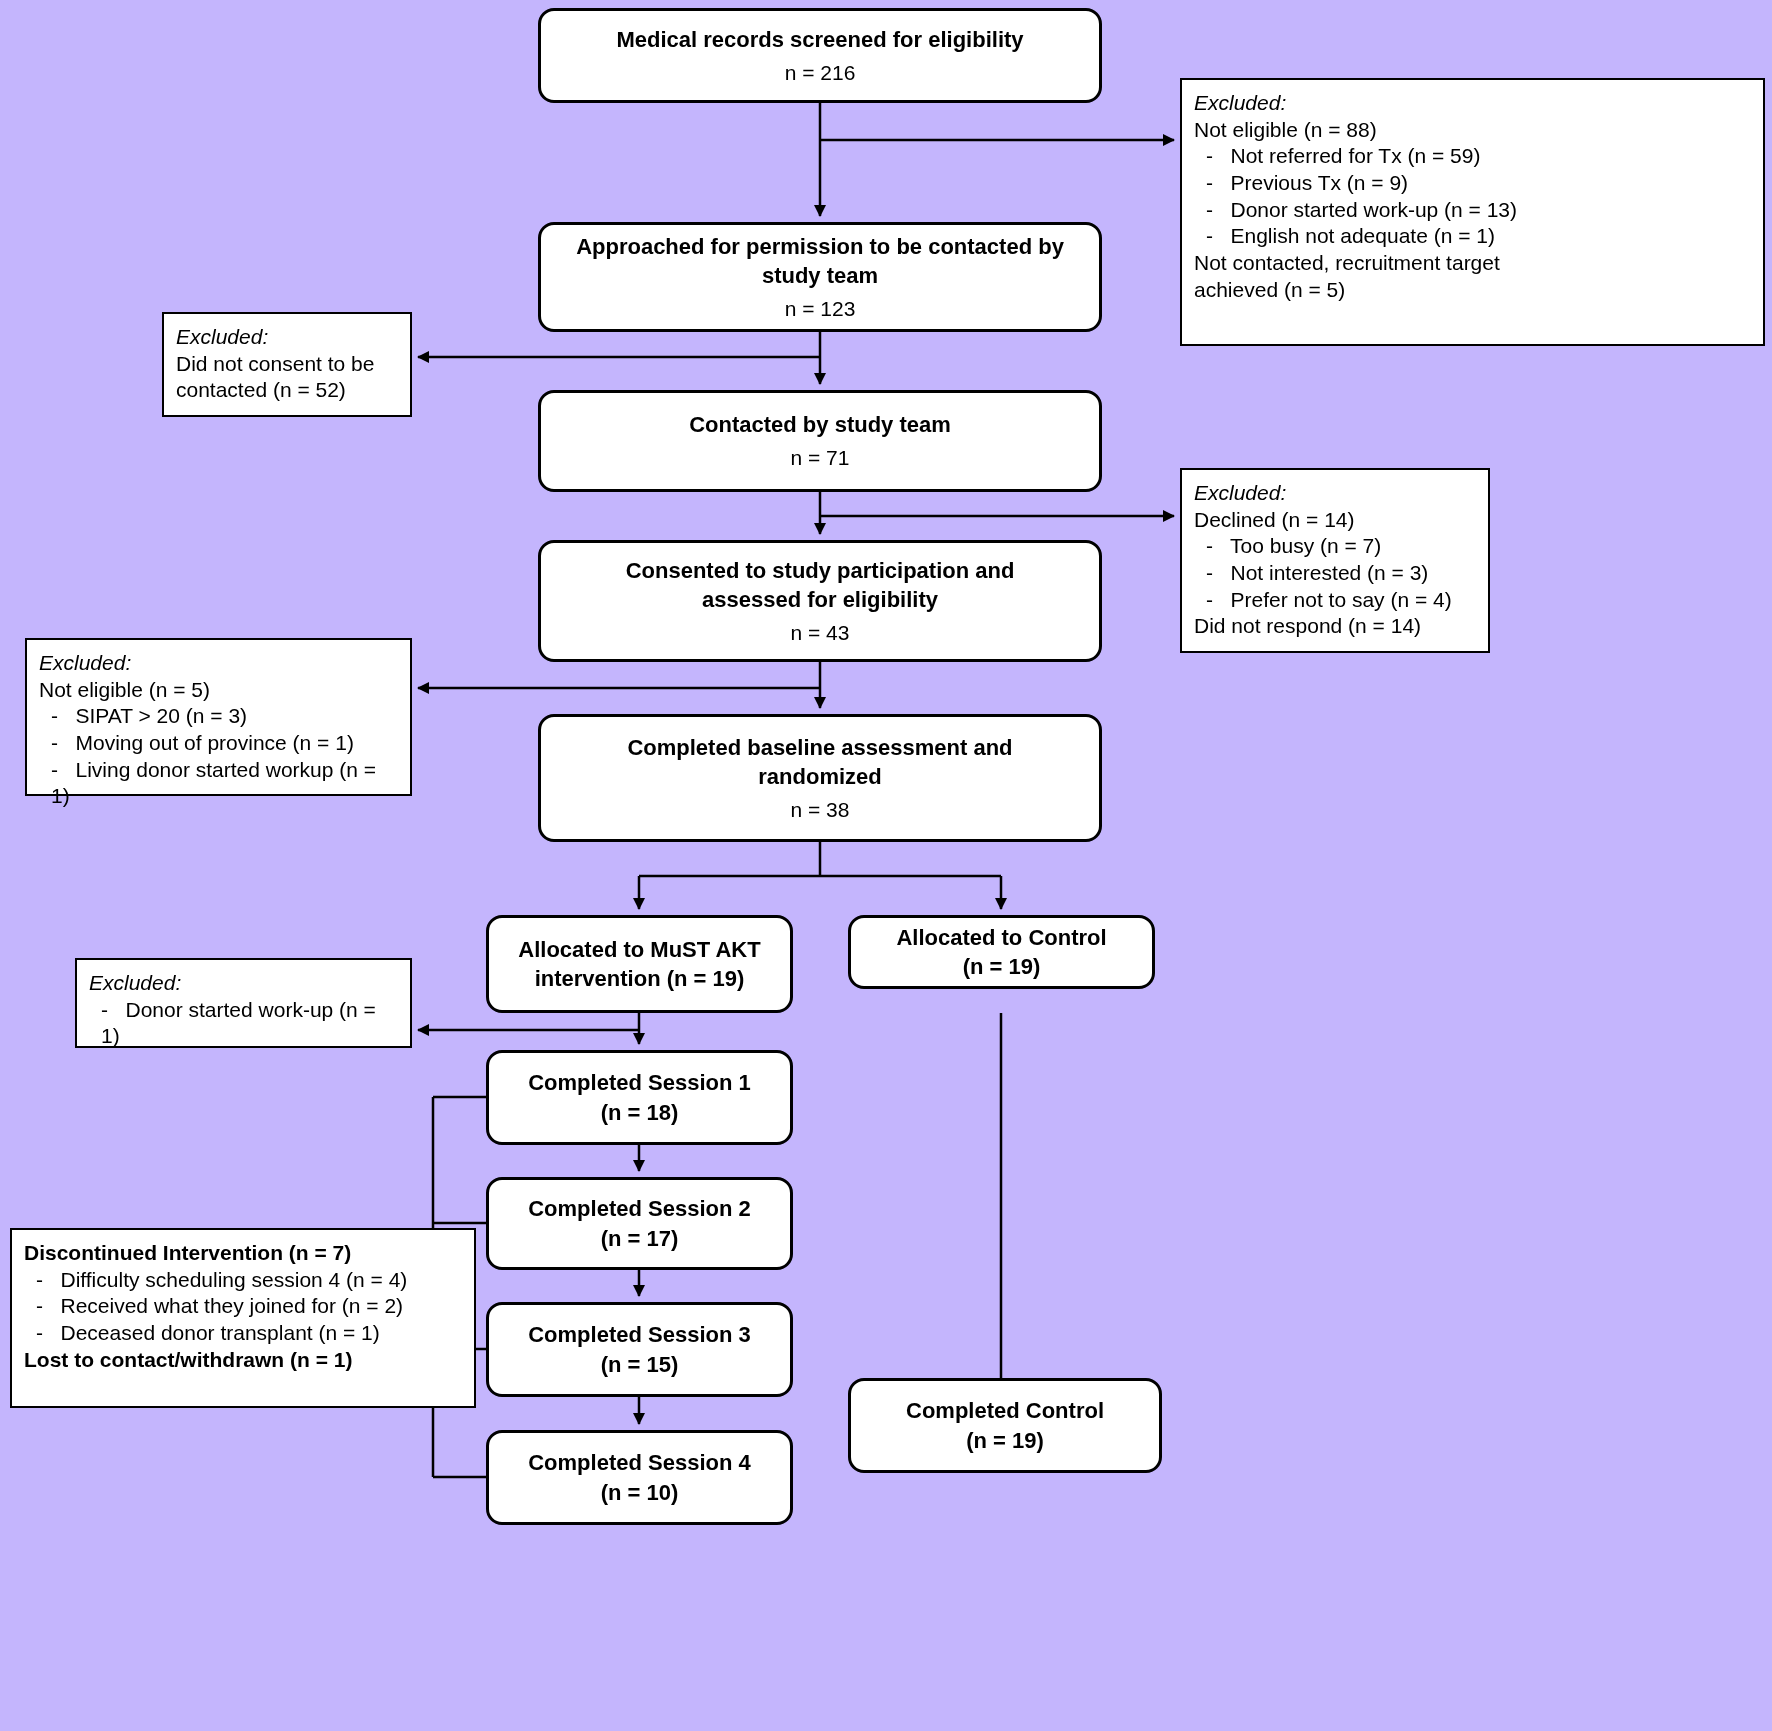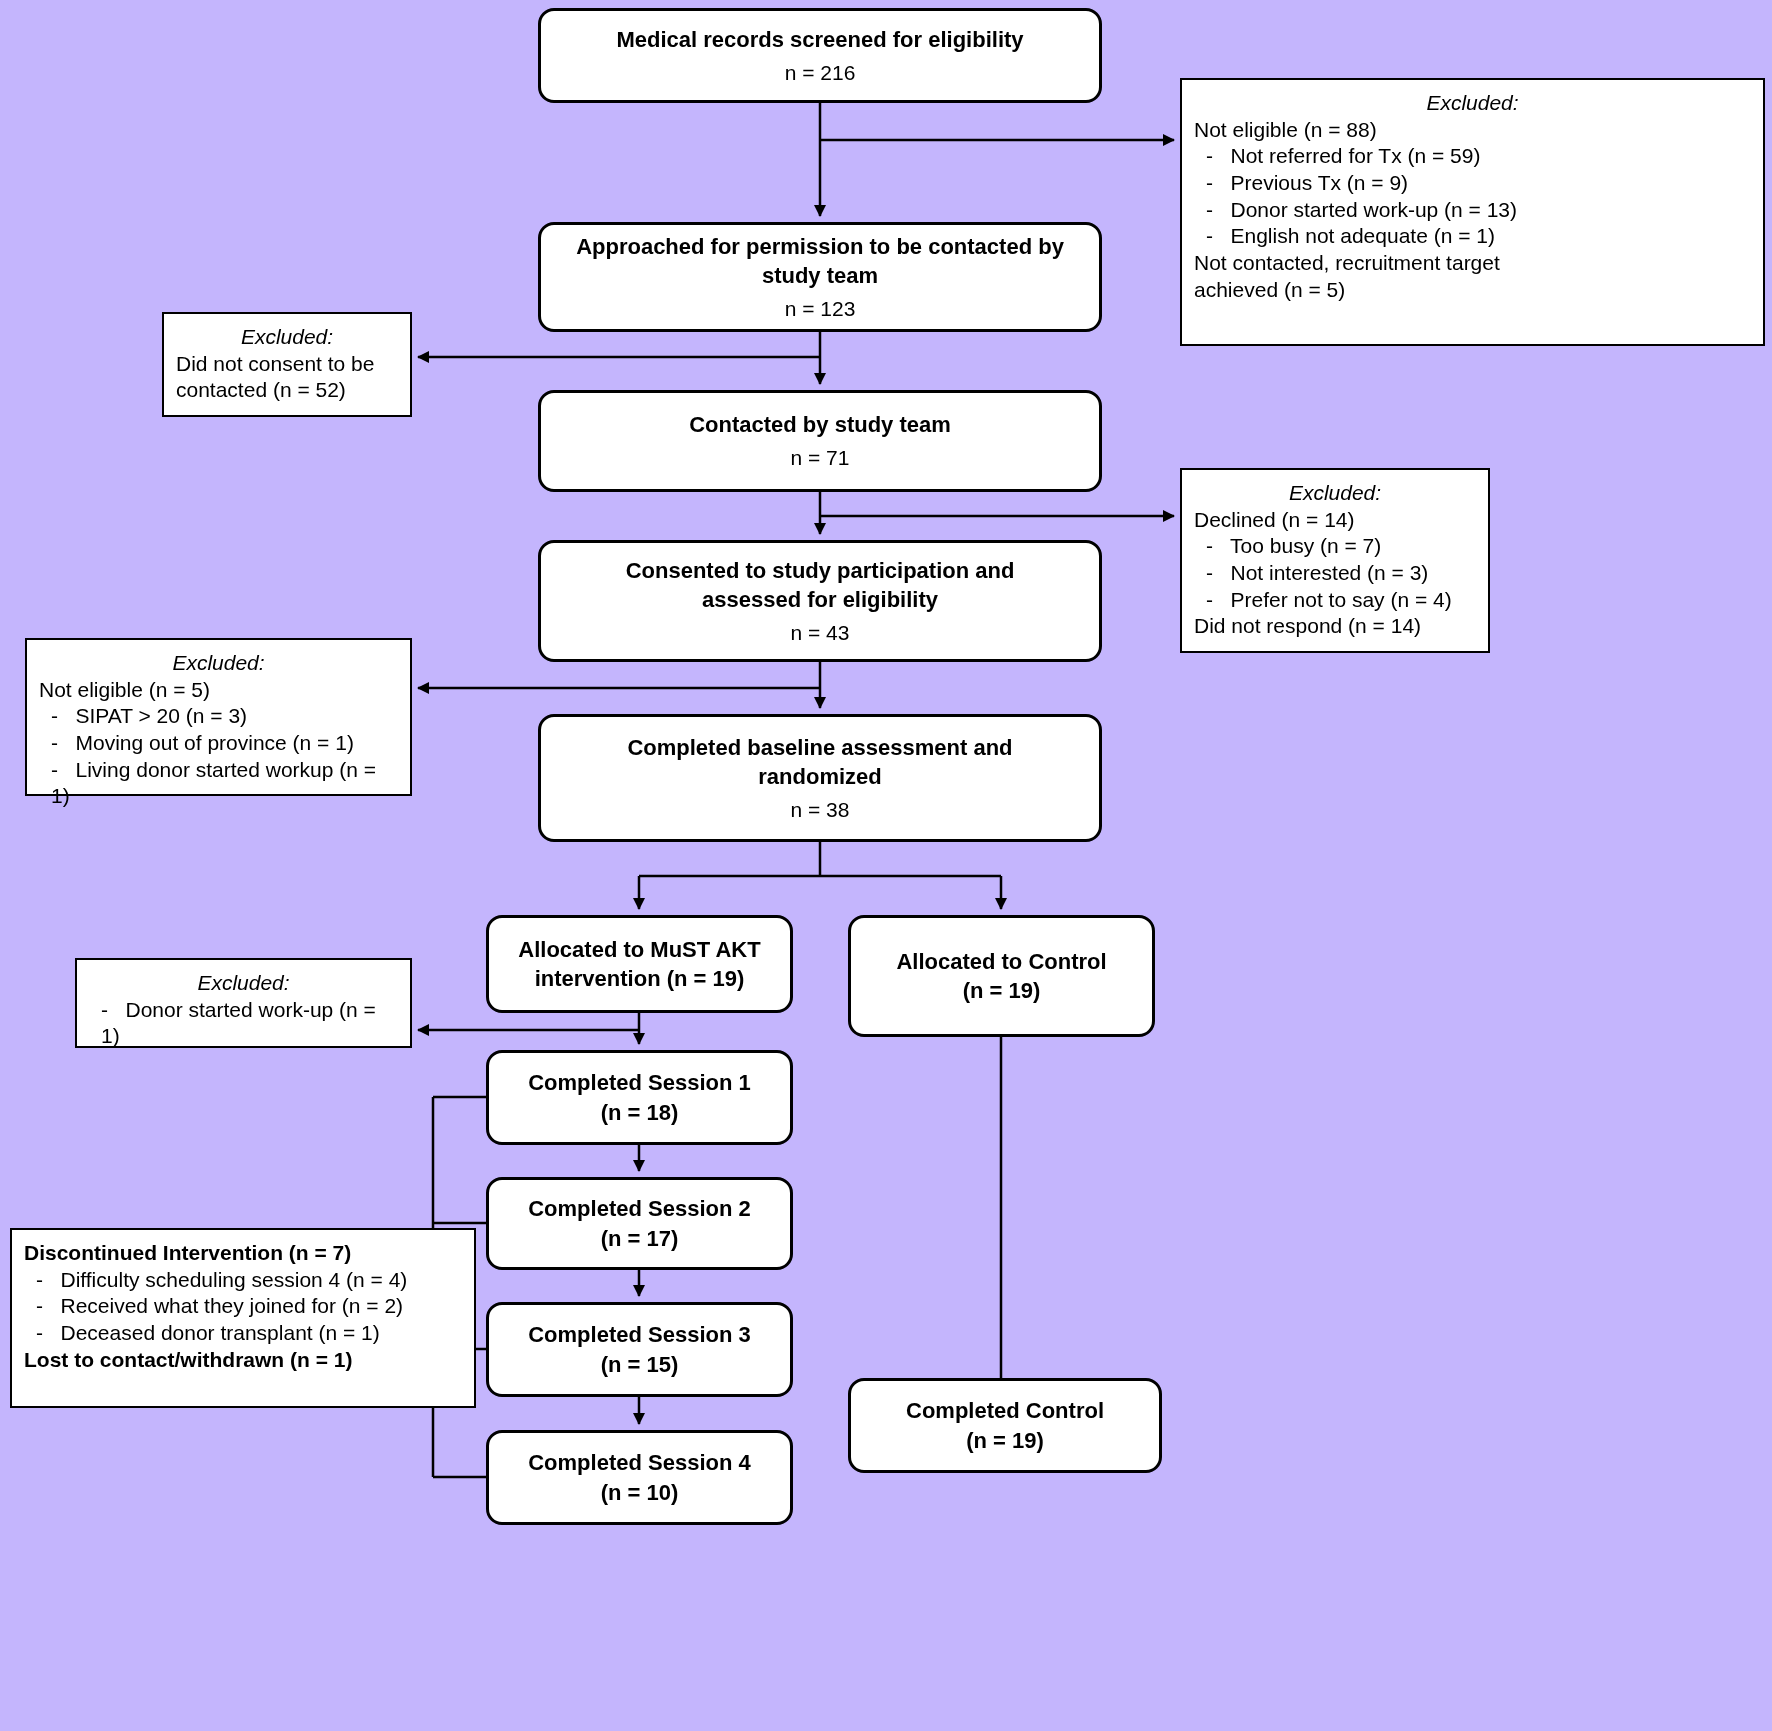--- a/index.html
+++ b/index.html
@@ -12,21 +12,21 @@
     display:flex; flex-direction:column; align-items:center; justify-content:center;
     text-align:center; padding:8px 16px; z-index:2;
   }
   .rbox .t { font-weight:bold; font-size:22px; line-height:1.32; }
   .rbox .n { font-size:21px; line-height:1.32; margin-top:5px; }
   .xbox {
     position:absolute; background:#fff; border:2.5px solid #000;
     padding:10px 12px; font-size:21px; line-height:1.27; z-index:2;
   }
   .xl { white-space:pre-wrap; }
-  .ital { font-style:italic;text-align:center; }
+  .ital { font-style:italic; }
   .bold { font-weight:bold; }
   .ind { padding-left:12px; }
 </style>
 </head>
 <body>
 
 <div class="canvas">
 
   <svg class="arrows" viewBox="0 0 1772 1731">
     <defs>
@@ -88,21 +88,21 @@
     <div class="t">Completed baseline assessment and</div>
     <div class="t">randomized</div>
     <div class="n">n = 38</div>
   </div>
 
   <div class="rbox" style="left:486px; top:915px; width:307px; height:98px;">
     <div class="t">Allocated to MuST AKT</div>
     <div class="t">intervention (n = 19)</div>
   </div>
 
-  <div class="rbox" style="left:848px; top:915px; width:307px; height:122px;">
+  <div class="rbox" style="left:848px; top:915px; width:307px; height:74px;">
     <div class="t">Allocated to Control</div>
     <div class="t">(n = 19)</div>
   </div>
 
   <div class="rbox" style="left:486px; top:1050px; width:307px; height:95px;">
     <div class="t">Completed Session 1</div>
     <div class="t">(n = 18)</div>
   </div>
 
   <div class="rbox" style="left:486px; top:1177px; width:307px; height:93px;">

